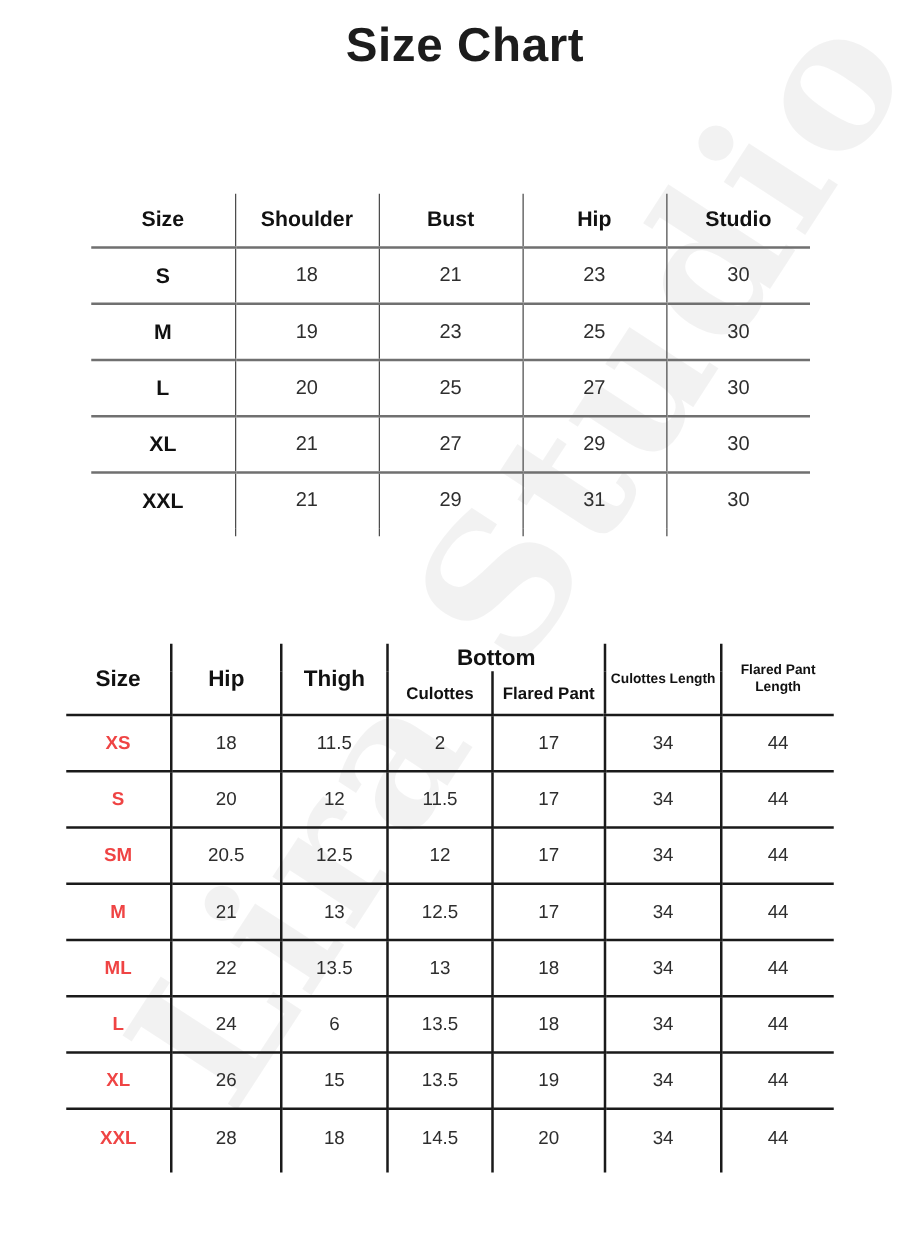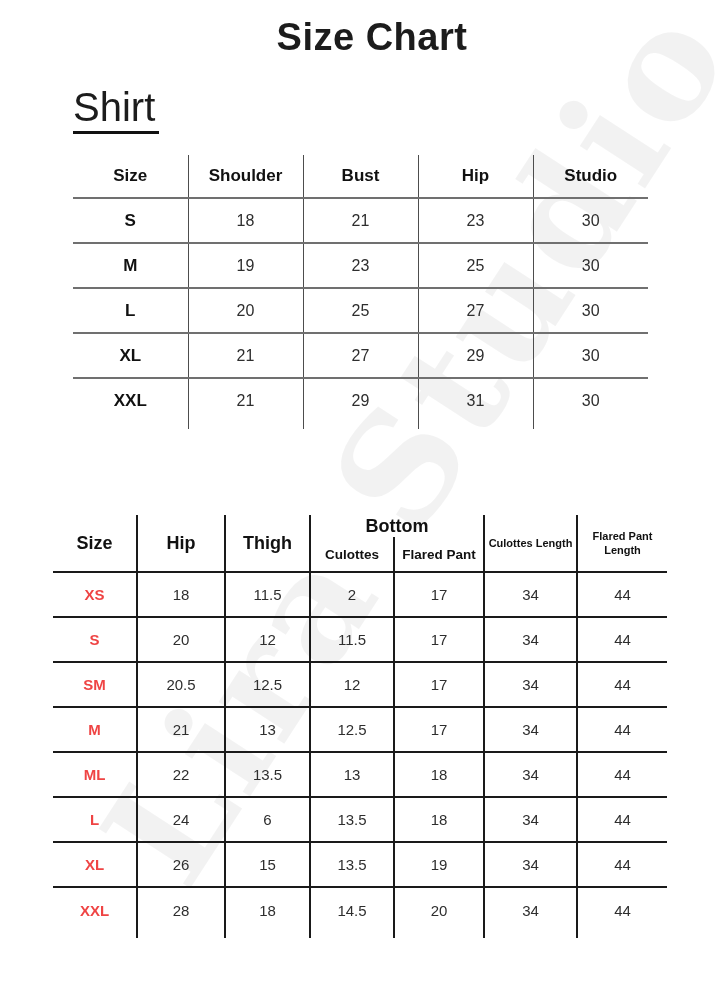--- a/index.html
+++ b/index.html
@@ -61,21 +61,20 @@
 </style>
 </head>
 <body>
 
 <div class="page">
 
   <div class="watermark">Lira Studio</div>
 
   <h1 class="title">Size Chart</h1>
 
-  <h2 class="section-heading" id="shirt-heading">Shirt</h2>
 
   <table class="shirt-table">
     <colgroup>
         <col>
         <col>
         <col>
         <col>
         <col>
       </colgroup>
     <tbody>

